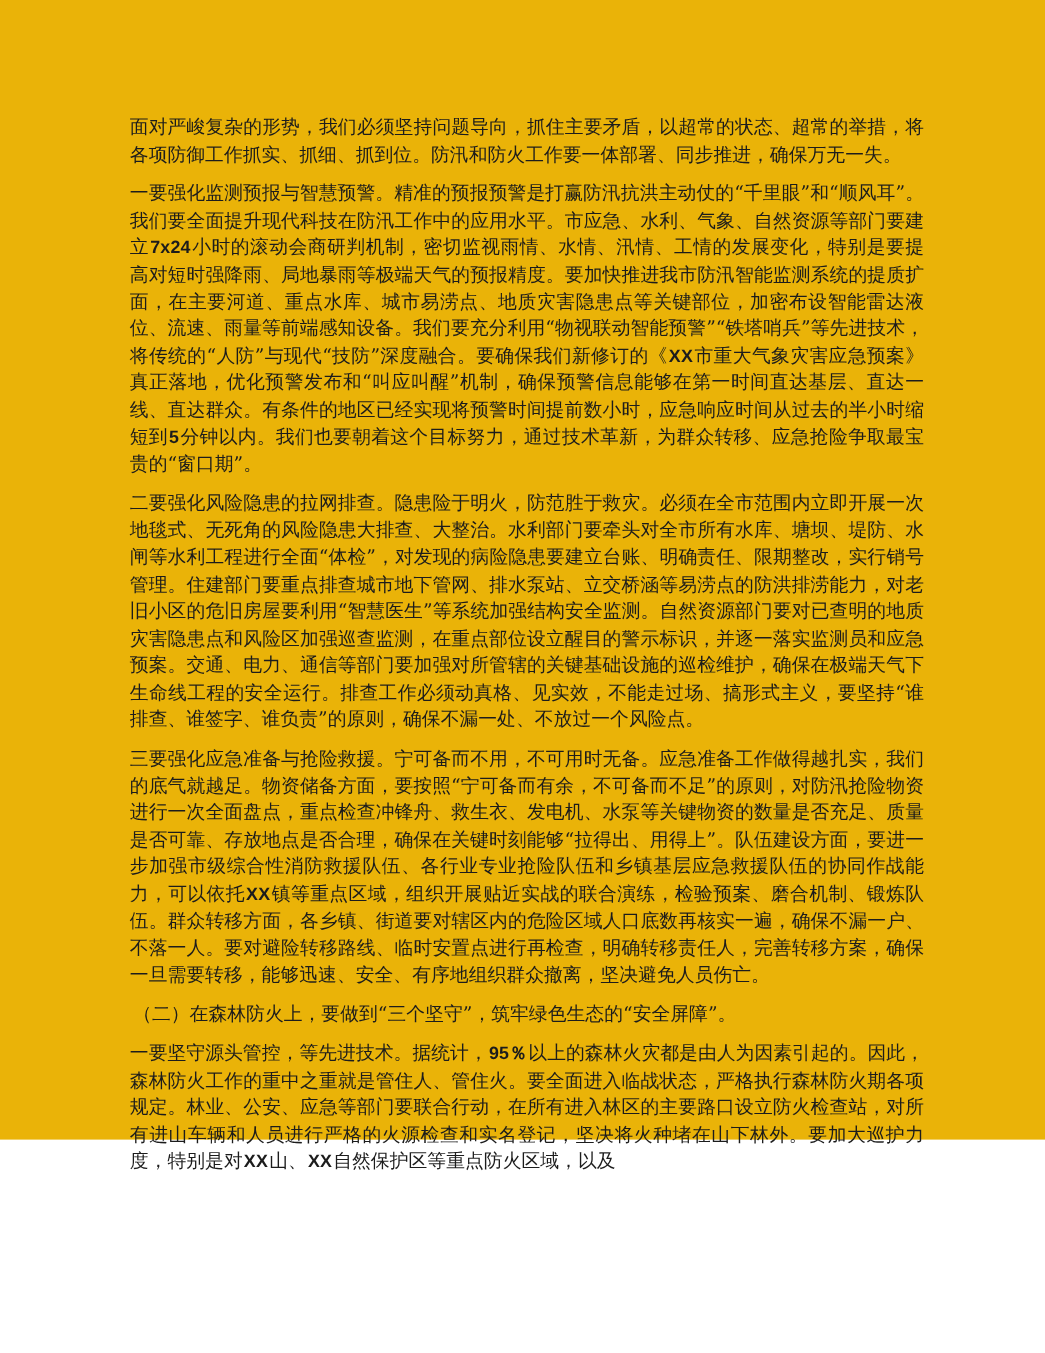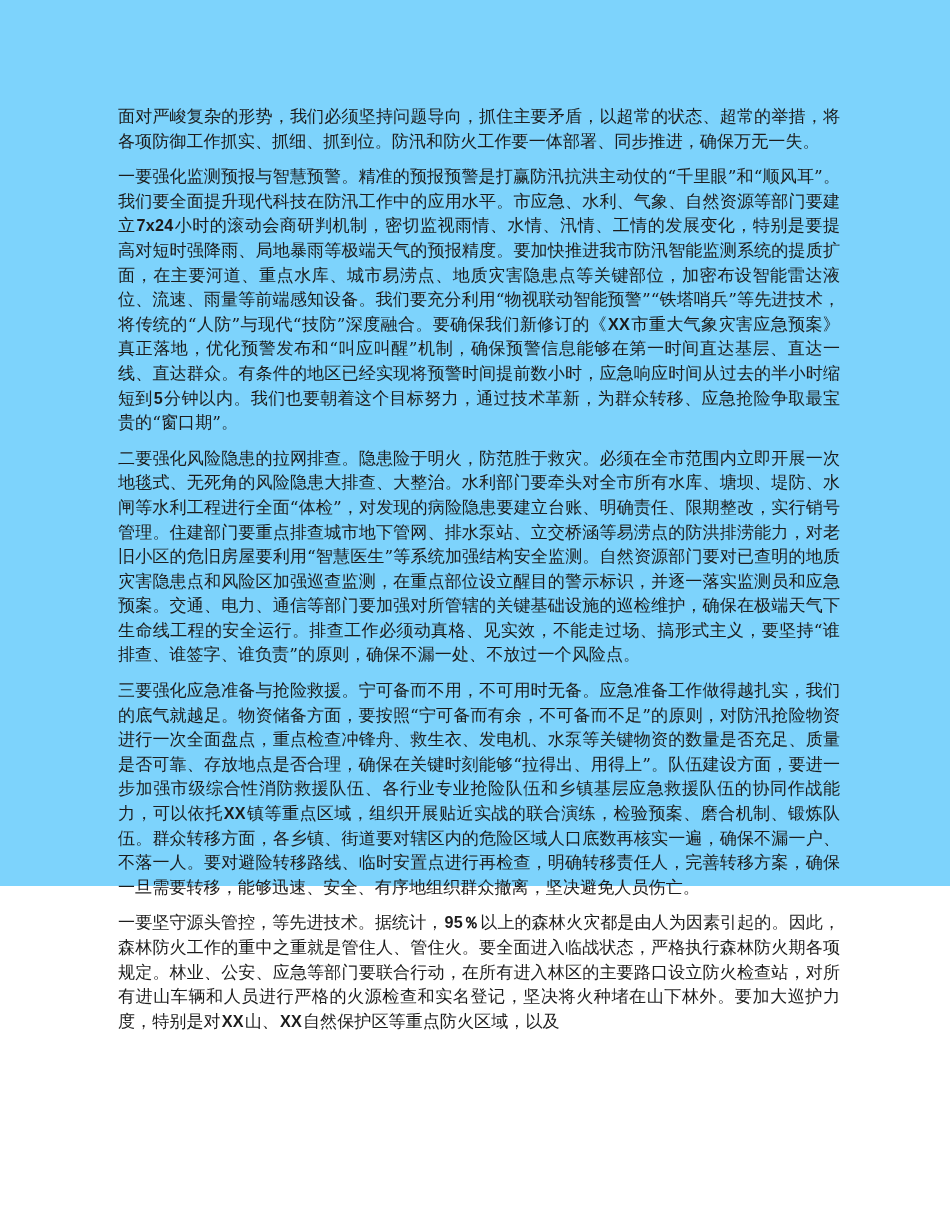--- a/index.html
+++ b/index.html
@@ -10,22 +10,22 @@
   body {
     width: 950px;
     height: 1230px;
     font-family: "DejaVu Serif", "Liberation Serif", serif;
     color: #1a1a1a;
     -webkit-font-smoothing: antialiased;
   }
   .page {
     position: relative;
     width: 950px;
-    height: 886px;
-    background: #7dd3fc;
+    height: 1036px;
+    background: #eab308;
     box-sizing: border-box;
     padding: 104px 110px 0 118px;
   }
   .doc-body {
     width: 722px;
   }
   p.para {
     margin: 0 0 11px 0;
     font-size: 17.1px;
     line-height: 24.6px;
@@ -57,17 +57,18 @@
 
     <p class="para">面对严峻复杂的形势，我们必须坚持问题导向，抓住主要矛盾，以超常的状态、超常的举措，将各项防御工作抓实、抓细、抓到位。防汛和防火工作要一体部署、同步推进，确保万无一失。</p>
 
 
     <p class="para"><span>一要强化监测预报与智慧预警。精准的预报预警是打赢防汛抗洪主动仗的“千里眼”和“顺风耳”。我们要全面提升现代科技在防汛工作中的应用水平。市应急、水利、气象、自然资源等部门要建立</span><span class="lat">7x24</span><span>小时的滚动会商研判机制，密切监视雨情、水情、汛情、工情的发展变化，特别是要提高对短时强降雨、局地暴雨等极端天气的预报精度。要加快推进我市防汛智能监测系统的提质扩面，在主要河道、重点水库、城市易涝点、地质灾害隐患点等关键部位，加密布设智能雷达液位、流速、雨量等前端感知设备。我们要充分利用“物视联动智能预警”“铁塔哨兵”等先进技术，将传统的“人防”与现代“技防”深度融合。要确保我们新修订的《</span><span class="lat">XX</span><span>市重大气象灾害应急预案》真正落地，优化预警发布和“叫应叫醒”机制，确保预警信息能够在第一时间直达基层、直达一线、直达群众。有条件的地区已经实现将预警时间提前数小时，应急响应时间从过去的半小时缩短到</span><span class="lat">5</span><span>分钟以内。我们也要朝着这个目标努力，通过技术革新，为群众转移、应急抢险争取最宝贵的“窗口期”。</span></p>
 
     <p class="para">二要强化风险隐患的拉网排查。隐患险于明火，防范胜于救灾。必须在全市范围内立即开展一次地毯式、无死角的风险隐患大排查、大整治。水利部门要牵头对全市所有水库、塘坝、堤防、水闸等水利工程进行全面“体检”，对发现的病险隐患要建立台账、明确责任、限期整改，实行销号管理。住建部门要重点排查城市地下管网、排水泵站、立交桥涵等易涝点的防洪排涝能力，对老旧小区的危旧房屋要利用“智慧医生”等系统加强结构安全监测。自然资源部门要对已查明的地质灾害隐患点和风险区加强巡查监测，在重点部位设立醒目的警示标识，并逐一落实监测员和应急预案。交通、电力、通信等部门要加强对所管辖的关键基础设施的巡检维护，确保在极端天气下生命线工程的安全运行。排查工作必须动真格、见实效，不能走过场、搞形式主义，要坚持“谁排查、谁签字、谁负责”的原则，确保不漏一处、不放过一个风险点。</p>
 
     <p class="para"><span>三要强化应急准备与抢险救援。宁可备而不用，不可用时无备。应急准备工作做得越扎实，我们的底气就越足。物资储备方面，要按照“宁可备而有余，不可备而不足”的原则，对防汛抢险物资进行一次全面盘点，重点检查冲锋舟、救生衣、发电机、水泵等关键物资的数量是否充足、质量是否可靠、存放地点是否合理，确保在关键时刻能够“拉得出、用得上”。队伍建设方面，要进一步加强市级综合性消防救援队伍、各行业专业抢险队伍和乡镇基层应急救援队伍的协同作战能力，可以依托</span><span class="lat">XX</span><span>镇等重点区域，组织开展贴近实战的联合演练，检验预案、磨合机制、锻炼队伍。群众转移方面，各乡镇、街道要对辖区内的危险区域人口底数再核实一遍，确保不漏一户、不落一人。要对避险转移路线、临时安置点进行再检查，明确转移责任人，完善转移方案，确保一旦需要转移，能够迅速、安全、有序地组织群众撤离，坚决避免人员伤亡。</span></p>
 
+    <p class="para indent">（二）在森林防火上，要做到“三个坚守”，筑牢绿色生态的“安全屏障”。</p>
 
     <p class="para"><span>一要坚守源头管控，等先进技术。据统计，</span><span class="lat">95％</span><span>以上的森林火灾都是由人为因素引起的。因此，森林防火工作的重中之重就是管住人、管住火。要全面进入临战状态，严格执行森林防火期各项规定。林业、公安、应急等部门要联合行动，在所有进入林区的主要路口设立防火检查站，对所有进山车辆和人员进行严格的火源检查和实名登记，坚决将火种堵在山下林外。要加大巡护力度，特别是对</span><span class="lat">XX</span><span>山、</span><span class="lat">XX</span><span>自然保护区等重点防火区域，以及</span></p>
 
   </div>
 </div>
 
 </body></html>

